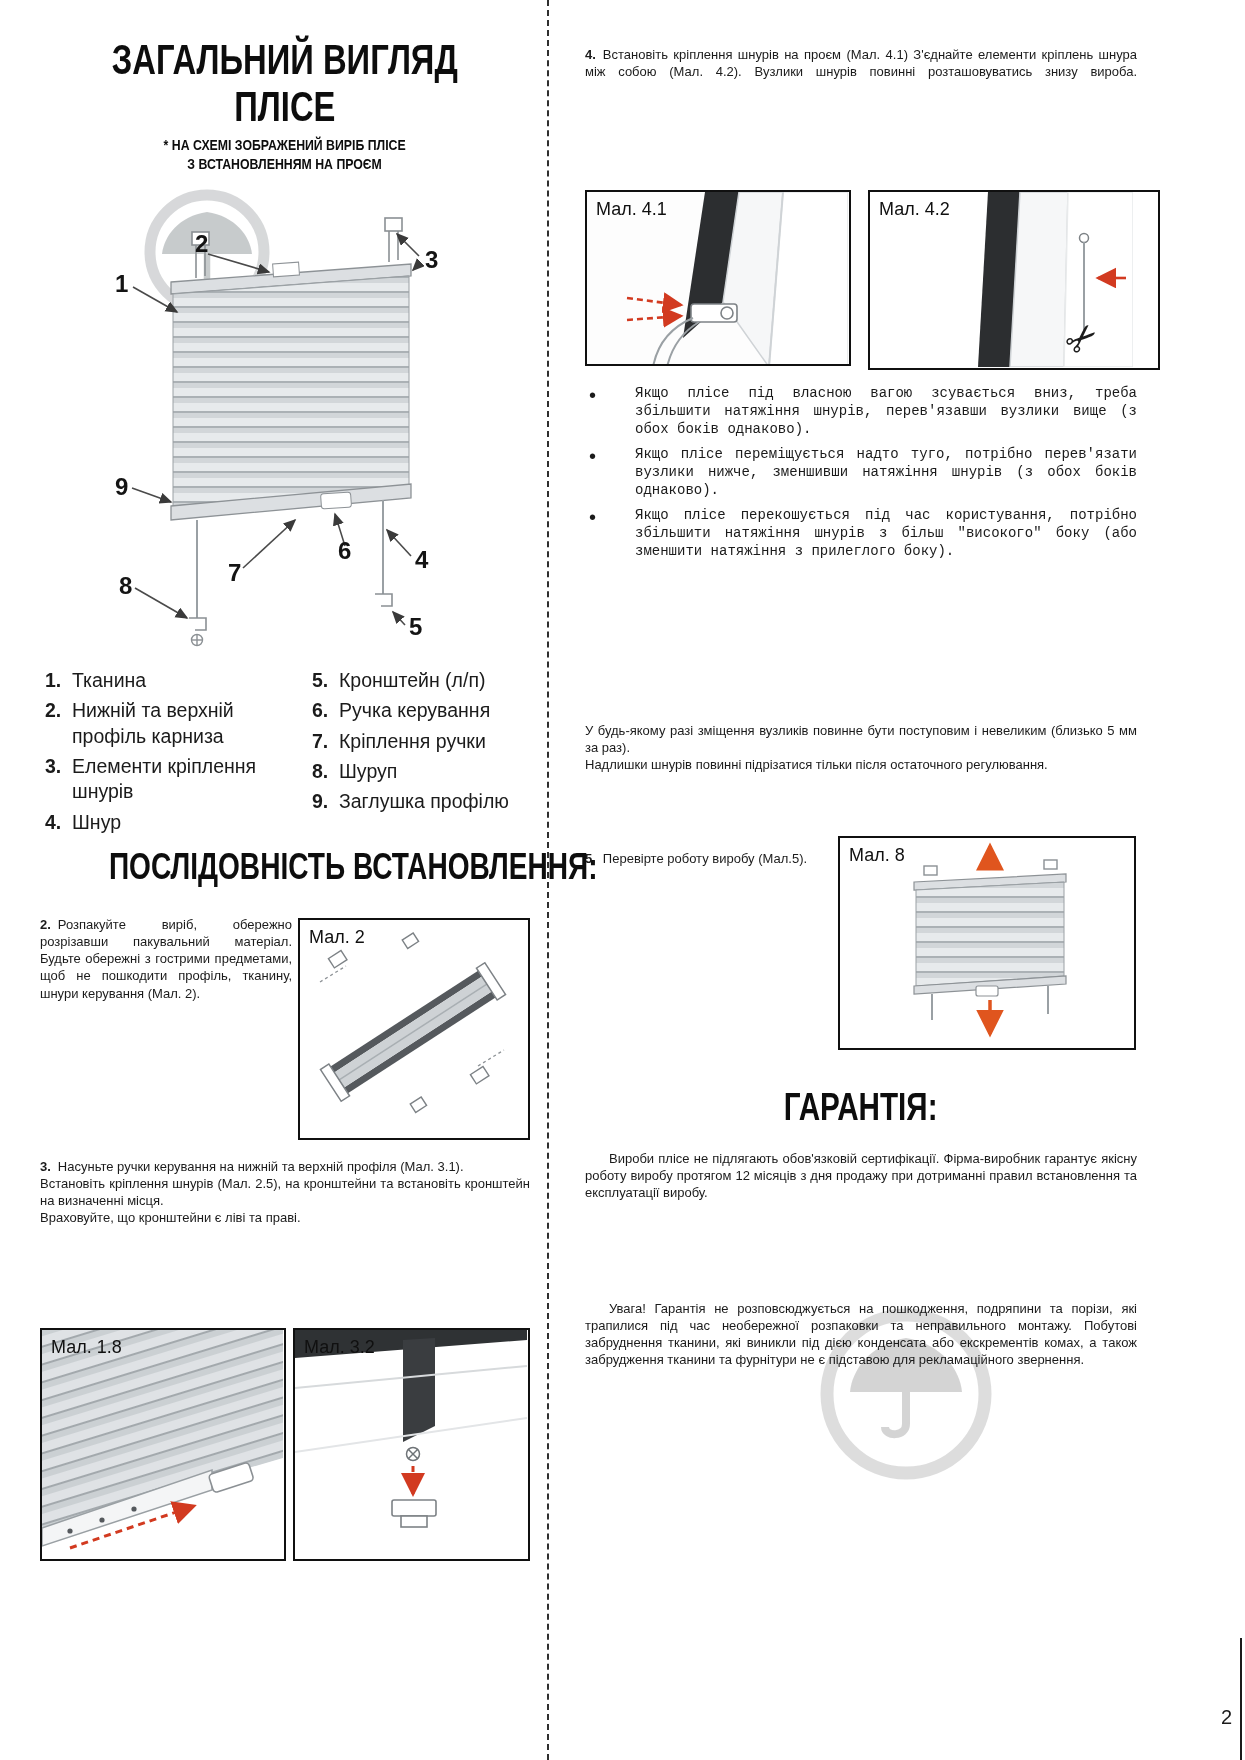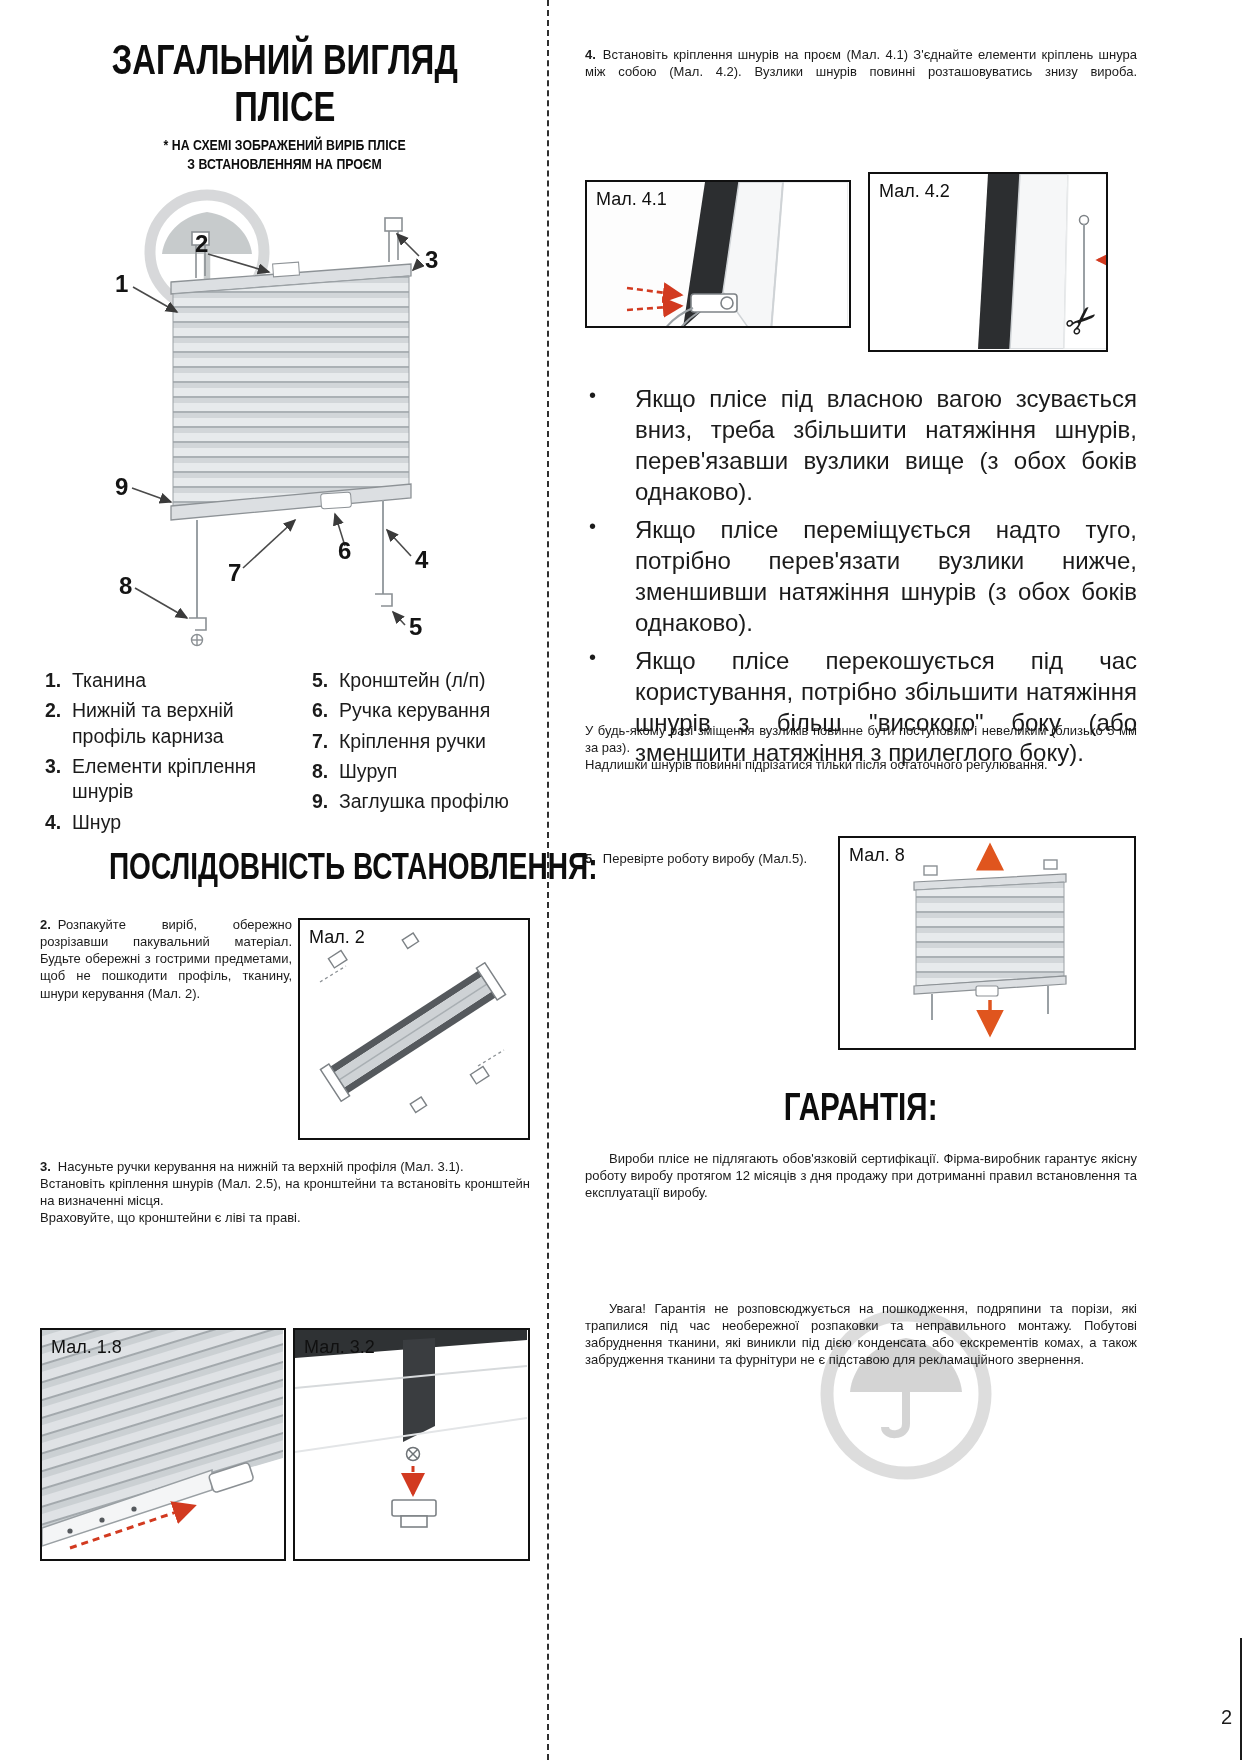--- a/index.html
+++ b/index.html
@@ -23,21 +23,21 @@
   .legend-item { display:flex; font-size:19.5px; line-height:1.3; margin-bottom:5px; }
   .legend-num { font-weight:bold; width:27px; flex:none; }
   .legend-text { flex:1; }
 
   .figbox { position:absolute; border:2.5px solid #101010; background:#fff; overflow:hidden; }
   .figlabel { position:absolute; left:9px; top:7px; font-size:18px; color:#101010; z-index:2; }
   .figbox svg { position:absolute; left:0; top:0; }
 
   .bullet { display:flex; margin-bottom:7px; }
   .bullet-dot { width:50px; flex:none; font-size:20px; padding-left:4px; }
-  .bullet-text { flex:1; font-size:24px; line-height:1.29; text-align:justify; }
+  .bullet-text { flex:1; font-size:14px; line-height:1.29; text-align:justify;font-family:Liberation Mono, monospace; }
 
   .indent-first { text-indent:24px; }
 
   .page-num { font-size:20px; color:#1b1b1b; }
   .edge-rule { width:2px; background:#1b1b1b; }
 </style>
 </head>
 <body>
 
 <div class="page">
@@ -245,40 +245,40 @@
         <rect x="97" y="170" width="44" height="16" rx="2"></rect>
         <rect x="106" y="186" width="26" height="11"></rect>
       </g>
     </svg>
   </div>
 
   <p class="abs body-text stretch-last" style="left:585px;top:46px;width:552px">
     <b class="step-num">4.</b><span>Встановіть кріплення шнурів на проєм (Мал. 4.1) З'єднайте елементи кріплень шнура між собою (Мал. 4.2). Вузлики шнурів повинні розташовуватись знизу вироба.</span>
   </p>
 
-  <div class="figbox" style="left:585px;top:180px;width:266px;height:148px">
+  <div class="figbox" style="left:585px;top:190px;width:266px;height:176px">
     <span class="figlabel">Мал. 4.1</span>
     <svg width="261" height="175" viewBox="0 0 261 175">
       <rect width="261" height="175" fill="#fdfdfd"></rect>
       <polygon points="118,0 152,0 136,110 96,146" fill="#2c2e30"></polygon>
       <polygon points="152,0 196,0 182,175 136,110" fill="#f6f7f8" stroke="#cfd3d6" stroke-width="1.5"></polygon>
       <polygon points="196,0 261,0 261,175 182,175" fill="#ffffff" stroke="#e5e7e9" stroke-width="1.5"></polygon>
       <line x1="196" y1="0" x2="182" y2="175" stroke="#cfd3d6" stroke-width="2"></line>
       <g fill="#fff" stroke="#7d8286" stroke-width="1.6">
         <rect x="104" y="112" width="46" height="18" rx="3"></rect>
         <circle cx="140" cy="121" r="6"></circle>
       </g>
       <path d="M106 126 C 82 136 70 154 66 175" fill="none" stroke="#9aa0a4" stroke-width="2"></path>
       <path d="M112 130 C 92 142 84 158 80 175" fill="none" stroke="#9aa0a4" stroke-width="2"></path>
       <line x1="40" y1="106" x2="94" y2="113" stroke="#d23a20" stroke-width="2.6" stroke-dasharray="6,4" marker-end="url(#mk-red)"></line>
       <line x1="40" y1="128" x2="94" y2="124" stroke="#d23a20" stroke-width="2.6" stroke-dasharray="6,4" marker-end="url(#mk-red)"></line>
     </svg>
   </div>
 
-  <div class="figbox" style="left:868px;top:172px;width:240px;height:180px">
+  <div class="figbox" style="left:868px;top:190px;width:292px;height:180px">
     <span class="figlabel">Мал. 4.2</span>
     <svg width="263" height="175" viewBox="0 0 263 175">
       <rect width="263" height="175" fill="#fff"></rect>
       <polygon points="118,0 150,0 140,175 108,175" fill="#2c2e30"></polygon>
       <polygon points="150,0 198,0 194,175 140,175" fill="#f6f7f8" stroke="#cfd3d6" stroke-width="1.5"></polygon>
       <polygon points="198,0 263,0 263,175 194,175" fill="#fff" stroke="#e8eaeb" stroke-width="1.5"></polygon>
       <circle cx="214" cy="46" r="4.5" fill="#fff" stroke="#7d8286" stroke-width="1.5"></circle>
       <line x1="214" y1="50" x2="214" y2="138" stroke="#9aa0a4" stroke-width="2"></line>
       <line x1="256" y1="86" x2="228" y2="86" stroke="#d23a20" stroke-width="2.6" marker-end="url(#mk-red)"></line>
       <text x="196" y="158" font-size="38" fill="#1c1c1c" transform="rotate(-42 214 146)">✂</text>

